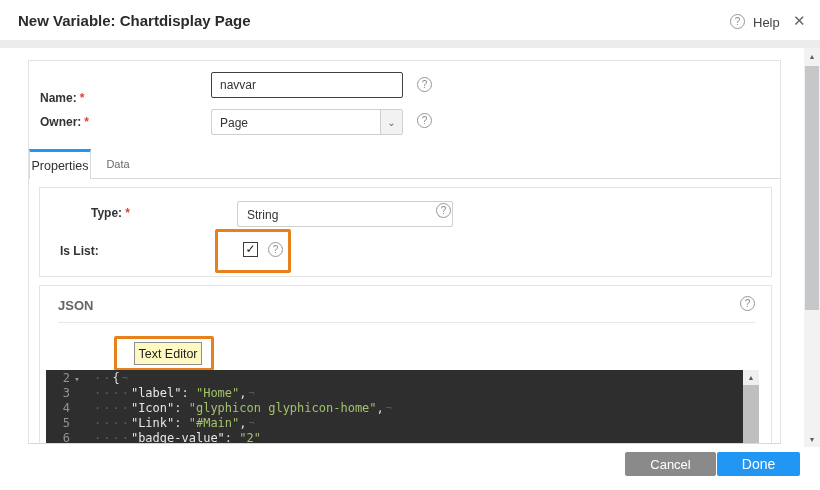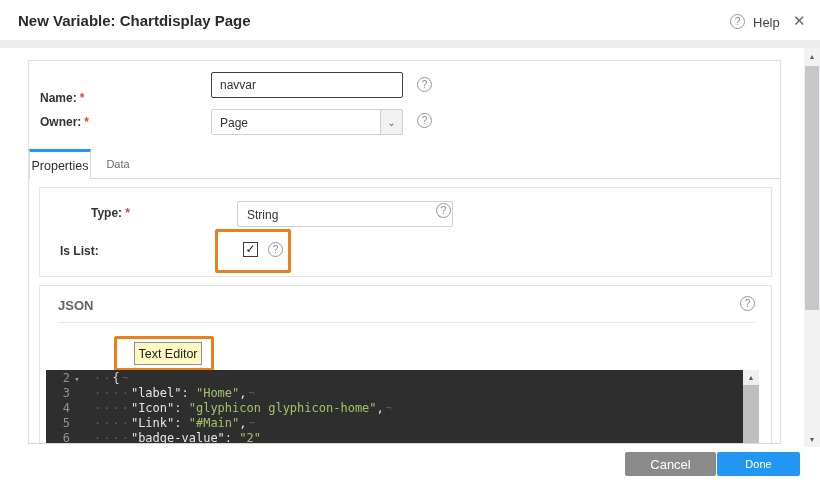--- a/index.html
+++ b/index.html
@@ -137,21 +137,21 @@
 
   
   .footer-cancel {
     position: absolute; left: 625px; top: 452px; width: 91px; height: 24px;
     background: #8a8a8a; border: none; border-radius: 2px; color: #fff;
     font-size: 13px; font-family: "Liberation Sans", sans-serif; cursor: pointer;
   }
   .footer-done {
     position: absolute; left: 717px; top: 452px; width: 83px; height: 24px;
     background: #2196f3; border: none; border-radius: 2px; color: #fff;
-    font-size: 11px; font-family: "Liberation Sans", sans-serif; cursor: pointer;
+    font-size: 14px; font-family: "Liberation Sans", sans-serif; cursor: pointer;
   }
 
   
   .main-scroll { position: absolute; left: 804px; top: 48px; width: 16px; height: 399px; background: #f2f2f2; }
   .ms-up, .ms-down {
     position: absolute; left: 0; width: 16px; height: 16px;
     display: flex; align-items: center; justify-content: center;
     font-size: 7px; color: #5f5f5f; cursor: pointer;
   }
   .ms-up { top: 0; }

